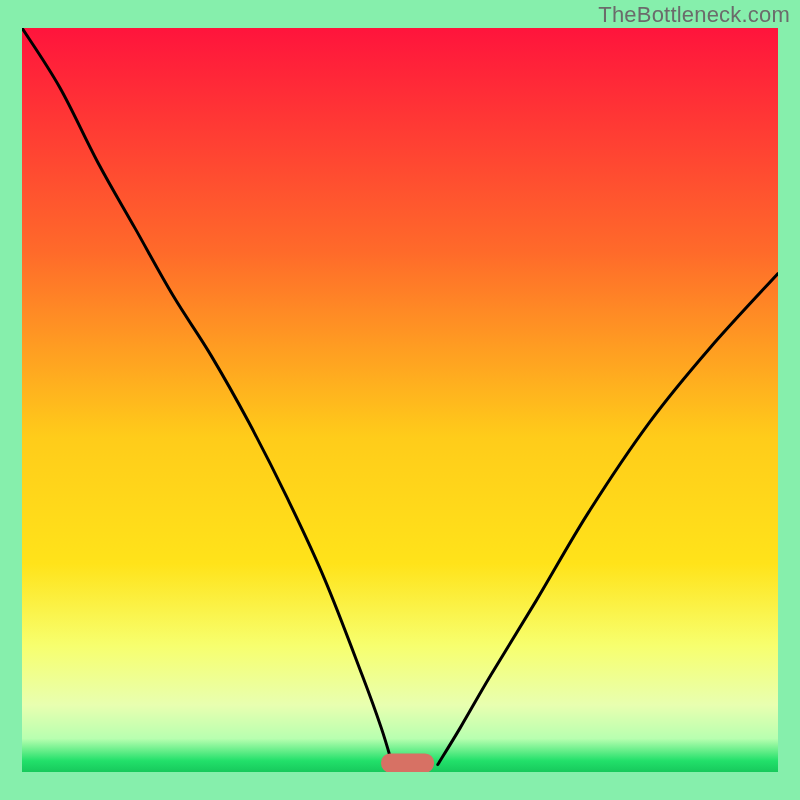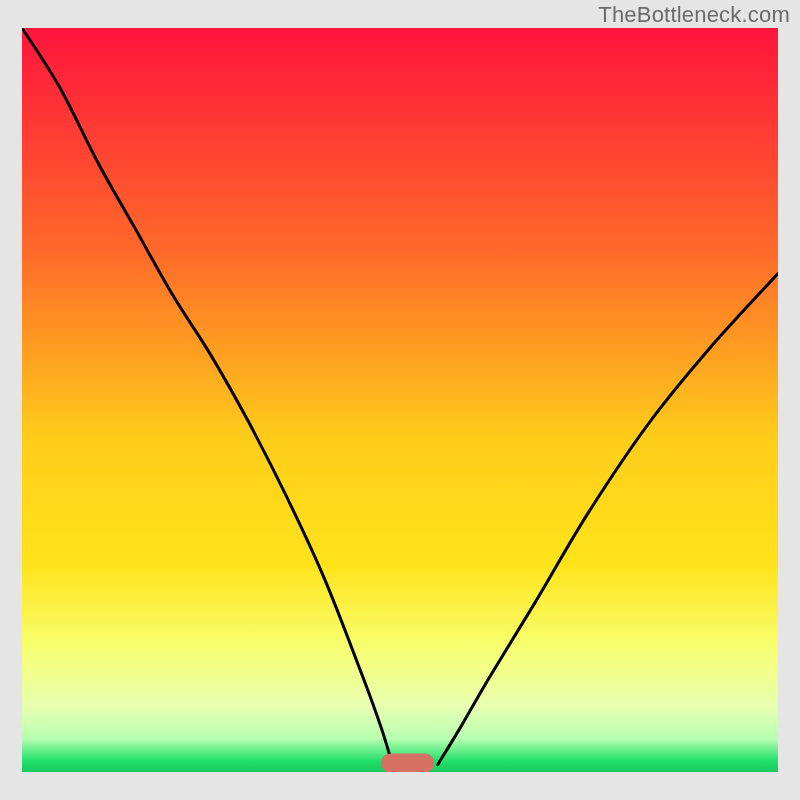--- a/index.html
+++ b/index.html
@@ -8,21 +8,21 @@
     width: 800px;
     height: 800px;
     background: #000;
     overflow: hidden;
     font-family: Arial, Helvetica, sans-serif;
   }
   .frame {
     position: relative;
     width: 800px;
     height: 800px;
-    background: #e5e5e5;
+    background: #86efac;
   }
   .watermark {
     position: absolute;
     top: 2px;
     right: 10px;
     color: #6b6b6b;
     font-size: 22px;
     letter-spacing: 0.2px;
     z-index: 10;
     user-select: none;

